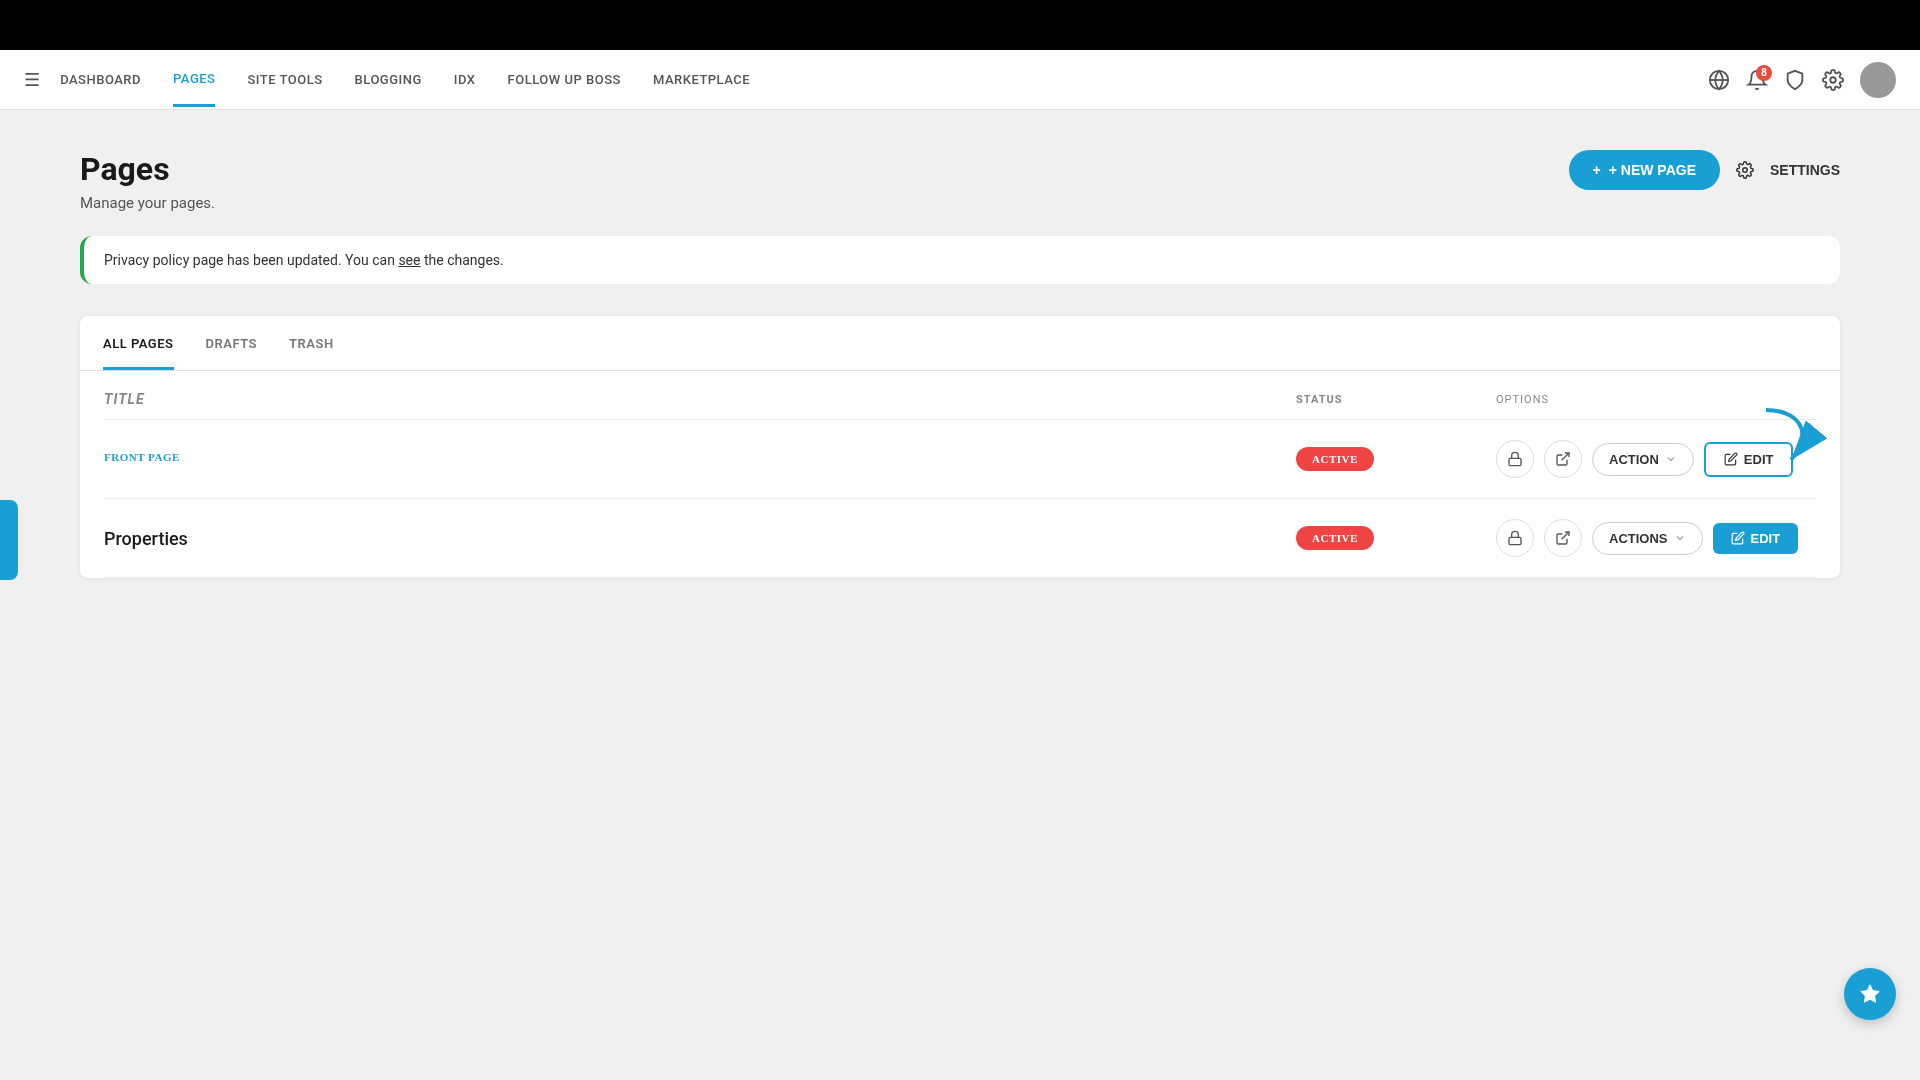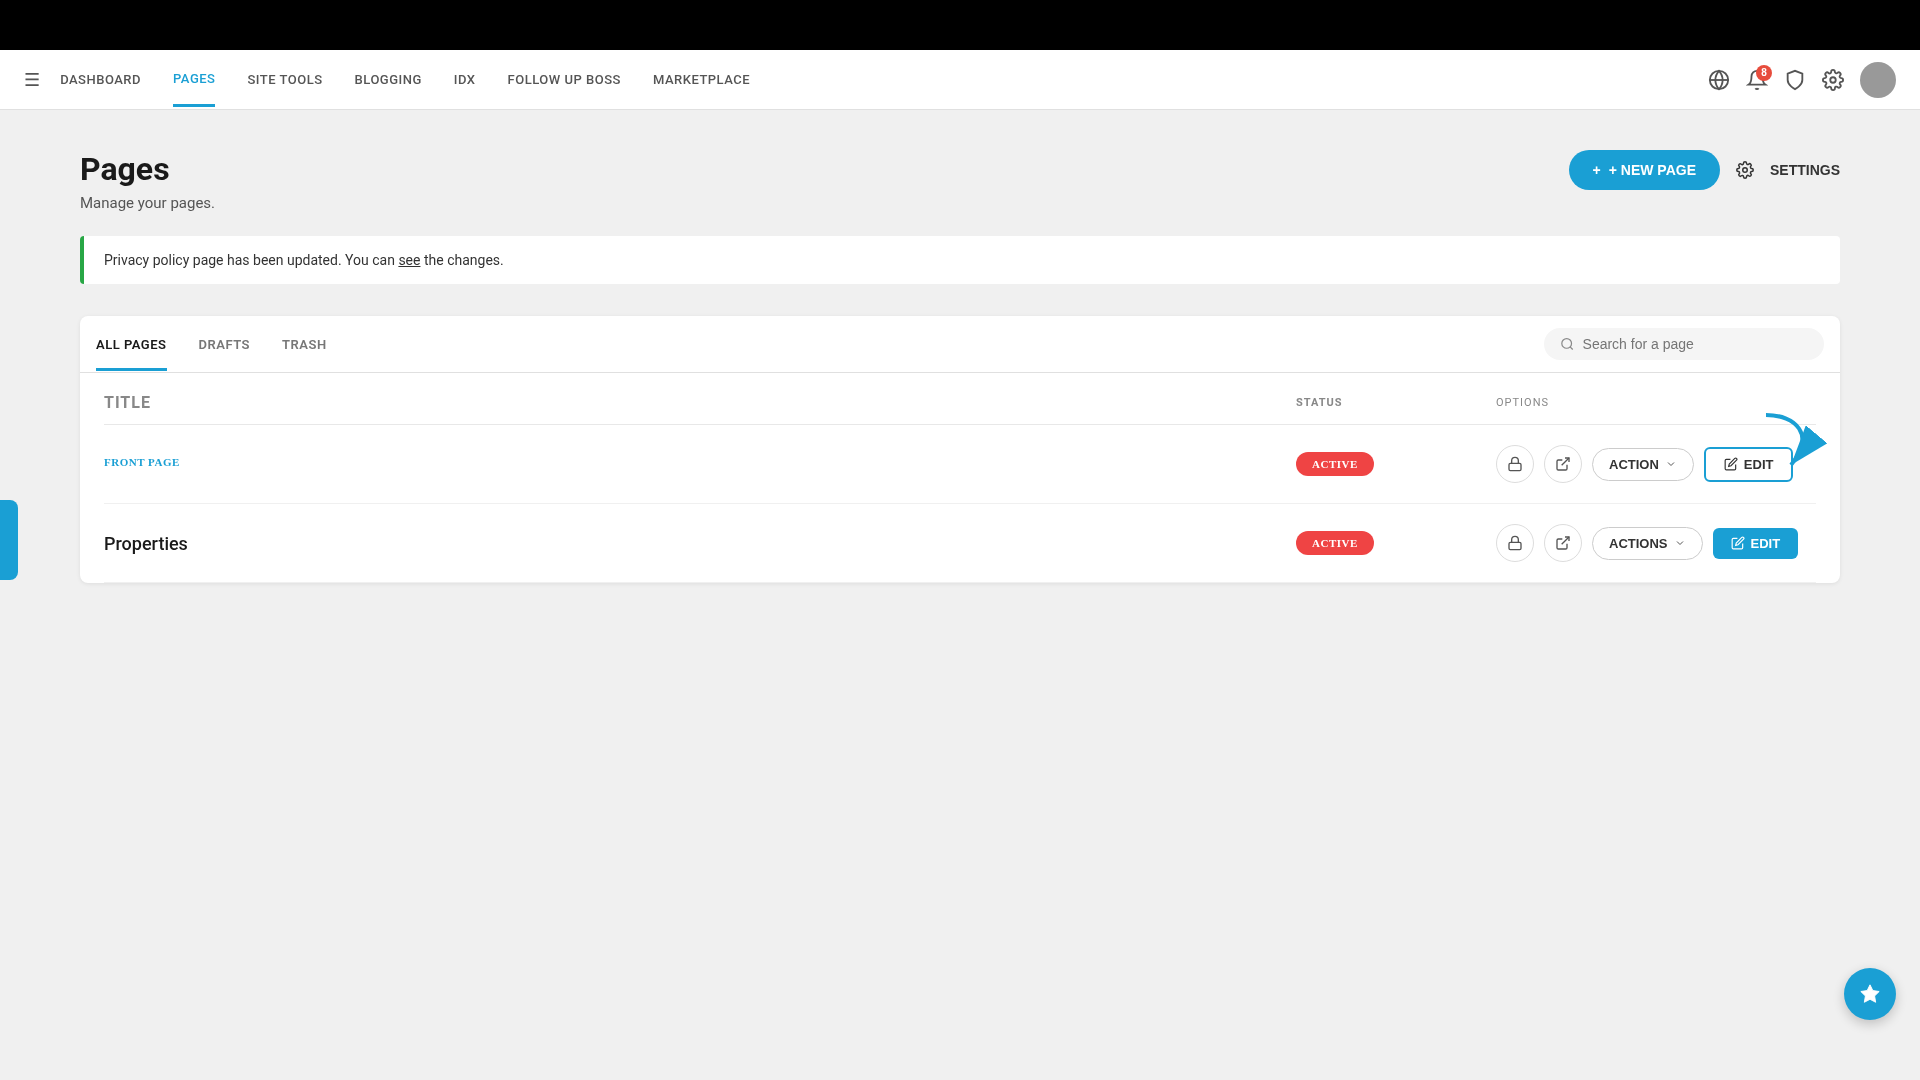--- a/index.html
+++ b/index.html
@@ -141,21 +141,21 @@
       display: flex;
       align-items: center;
       gap: 16px;
     }
 
     
     .alert-banner {
       background: #fff;
       border-left: 4px solid #28a745;
       padding: 16px 20px;
-      border-radius: 4px;
+      border-radius: 12px;
       margin-bottom: 32px;
       font-size: 14px;
       color: #333;
     }
     .alert-banner a {
       color: #333;
       text-decoration: underline;
     }
 
     
@@ -164,21 +164,21 @@
       border-radius: 8px;
       padding: 0;
       box-shadow: 0 1px 4px rgba(0,0,0,0.08);
     }
 
     
     .tabs-bar {
       display: flex;
       align-items: center;
       justify-content: space-between;
-      padding: 0 16px;
+      padding: 0 23px;
       border-bottom: 1px solid #e0e0e0;
     }
     .tabs-left {
       display: flex;
       gap: 32px;
     }
     .tab {
       padding: 20px 0 16px;
       font-size: 13px;
       font-weight: 600;
@@ -217,25 +217,26 @@
       padding: 0 24px;
     }
     .table-header-row {
       display: flex;
       align-items: center;
       padding: 20px 0 12px;
       border-bottom: 1px solid #e8e8e8;
     }
     .col-title {
       flex: 1;
-      font-size: 16px;
+      font-size: 14px;
       font-weight: 700;
       color: #888;
       letter-spacing: 1px;
       text-transform: uppercase;
+      font-style: italic;
     }
     .col-status {
       width: 200px;
       font-size: 11px;
       font-weight: 700;
       color: #888;
       letter-spacing: 1px;
       text-transform: uppercase;
     }
     .col-options {
@@ -456,27 +457,20 @@
   </div>
 
   <div class="pages-card">
 
     <div class="tabs-bar">
       <div class="tabs-left">
         <div class="tab active">ALL PAGES</div>
         <div class="tab">DRAFTS</div>
         <div class="tab">TRASH</div>
       </div>
-      <div class="search-box">
-        <svg width="16" height="16" viewBox="0 0 24 24" fill="none" stroke="#888" stroke-width="2">
-          <circle cx="11" cy="11" r="8"></circle>
-          <line x1="21" y1="21" x2="16.65" y2="16.65"></line>
-        </svg>
-        <input type="text" placeholder="Search for a page" style="">
-      </div>
     </div>
 
     <div class="pages-table">
 
       <div class="table-header-row">
         <div class="col-title">TITLE</div>
         <div class="col-status">STATUS</div>
         <div class="col-options">OPTIONS</div>
       </div>
 

